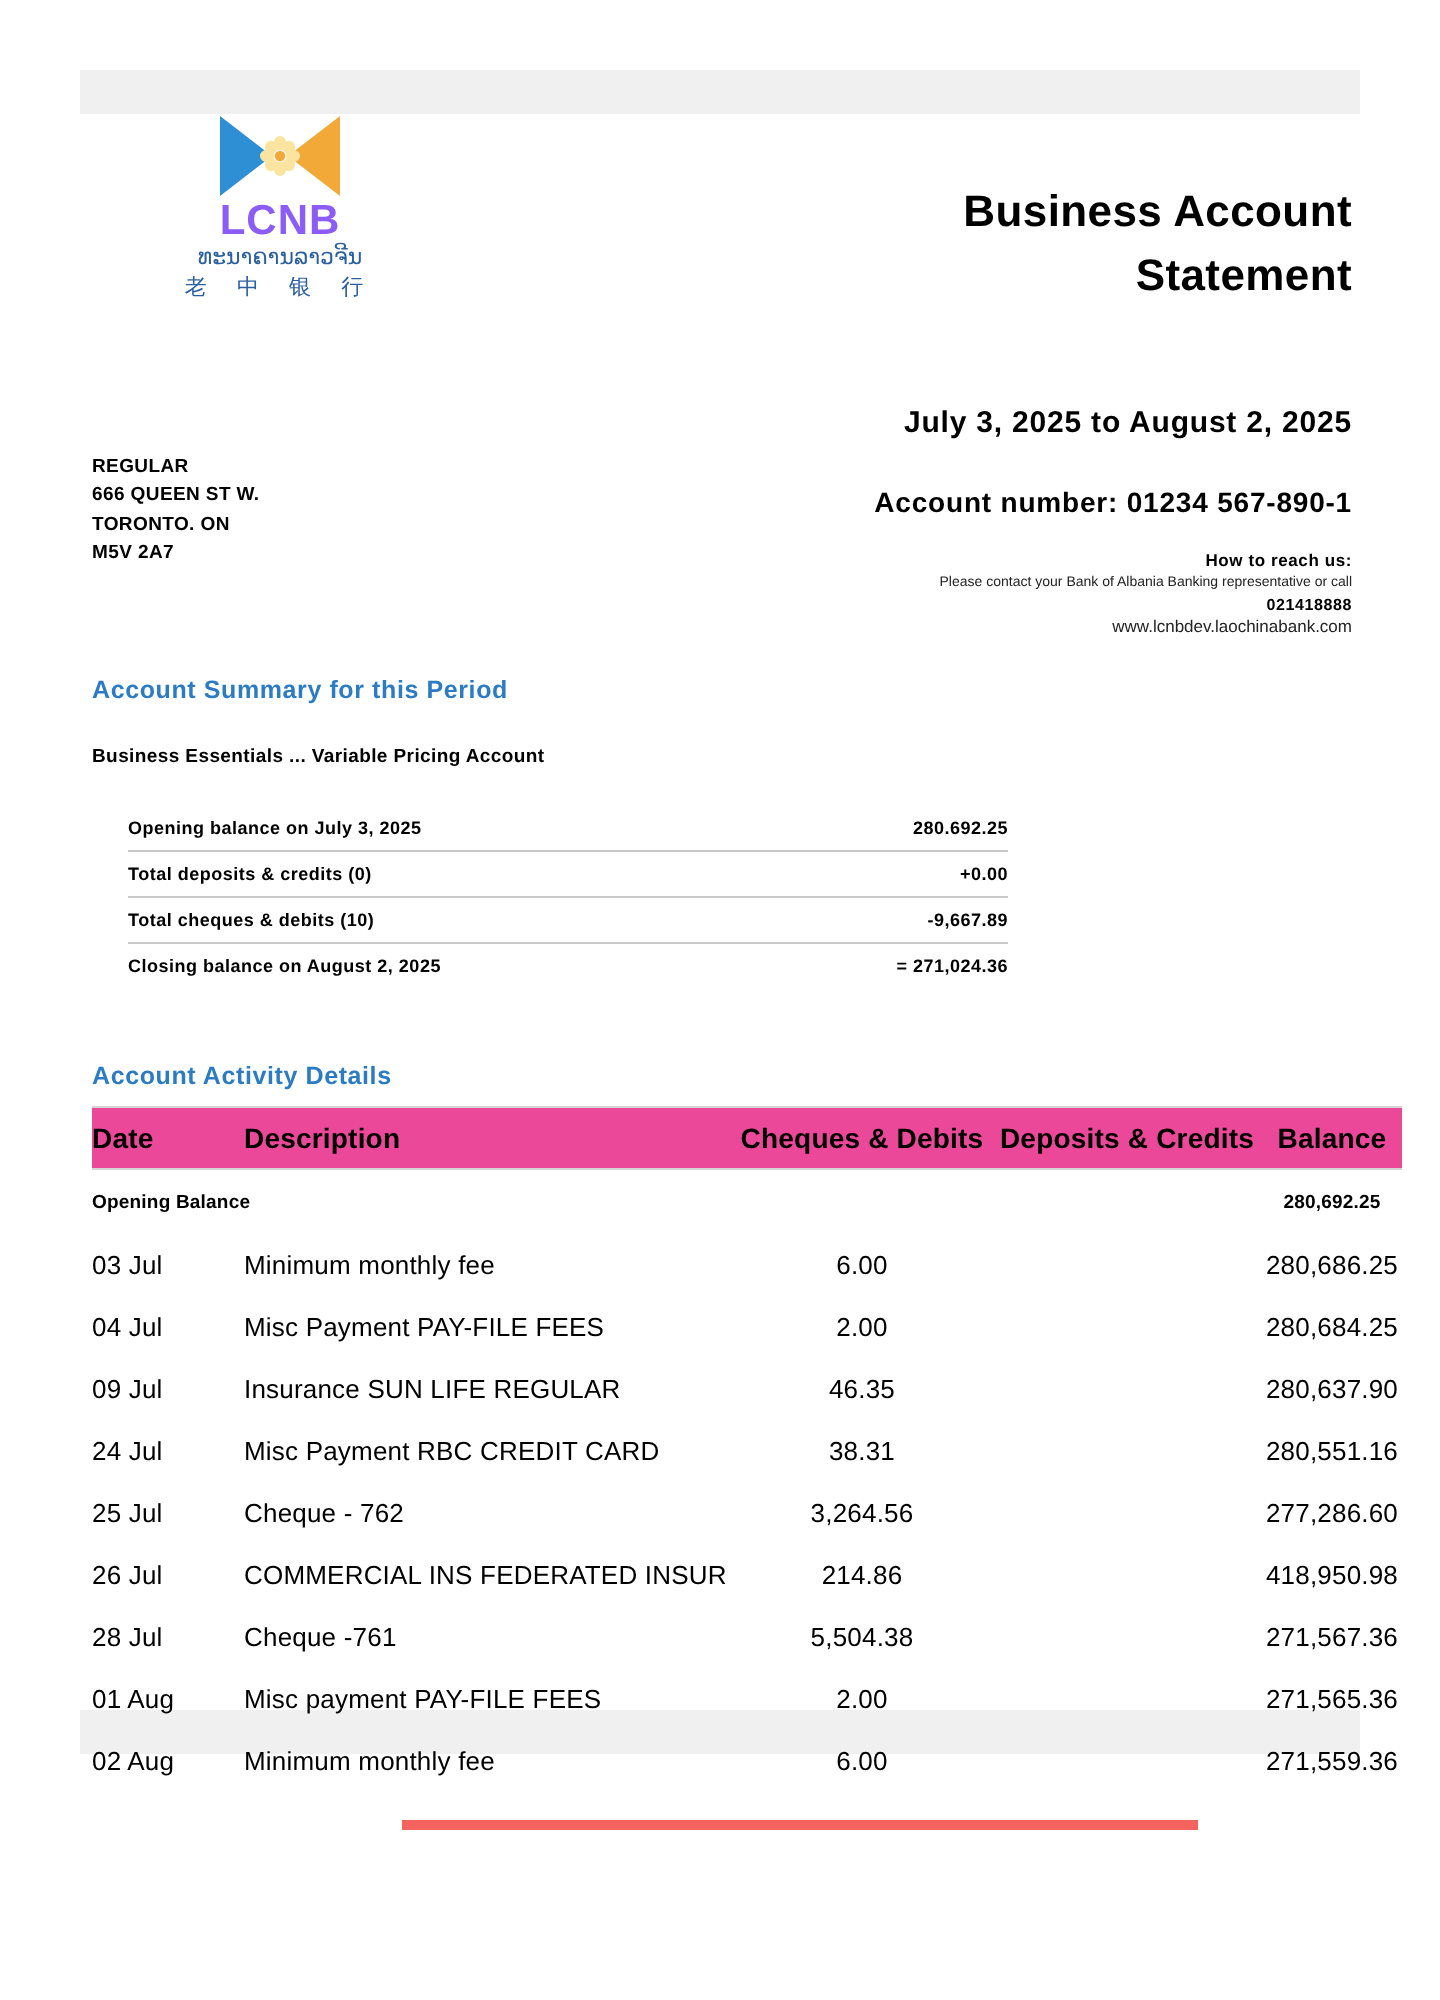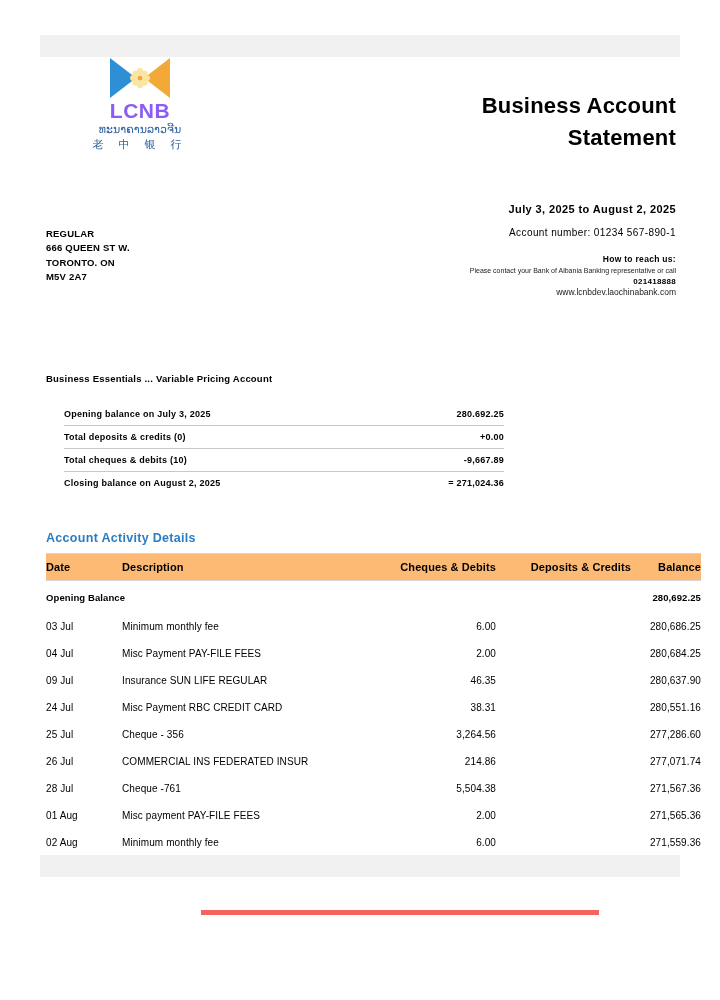--- a/index.html
+++ b/index.html
@@ -126,28 +126,28 @@
     letter-spacing: 0.2px;
   }
   .meta {
     position: absolute;
     right: 4px;
     top: 203px;
     width: 420px;
     text-align: right;
   }
   .meta-period {
-    font-size: 11px;
+    font-size: 15px;
     font-weight: bold;
     letter-spacing: 0.4px;
-    margin-bottom: 12px;
+    margin-bottom: 23px;
   }
   .meta-account {
-    font-size: 10px;
-    font-weight: normal;
+    font-size: 14px;
+    font-weight: bold;
     letter-spacing: 0.4px;
     margin-bottom: 16px;
   }
   .meta-reach {
     font-size: 8.5px;
     font-weight: bold;
     letter-spacing: 0.3px;
     margin-bottom: 2px;
   }
   .meta-contact {
@@ -210,32 +210,32 @@
 
   
   .activity {
     position: absolute;
     left: 6px;
     top: 553px;
     width: 655px;
     border-collapse: collapse;
   }
   .activity thead th {
-    background: #fdba74;
-    font-size: 11px;
+    background: #ec4899;
+    font-size: 14px;
     font-weight: bold;
     text-align: left;
     padding: 7px 0 7px 0;
     border-top: 1px solid #d5d5d5;
     border-bottom: 1px solid #d5d5d5;
     letter-spacing: 0.1px;
   }
-  .activity th.num, .activity td.num { text-align: right; }
+  .activity th.num, .activity td.num { text-align: center; }
   .activity tbody td {
-    font-size: 10px;
+    font-size: 13px;
     padding: 8px 0 8px 0;
     letter-spacing: 0.1px;
     vertical-align: top;
   }
   .activity tbody tr.opening td {
     font-size: 9.5px;
     font-weight: bold;
     padding-top: 11px;
     padding-bottom: 10px;
   }
@@ -317,20 +317,21 @@
 
   <div class="meta">
     <div class="meta-period">July 3, 2025 to August 2, 2025</div>
     <div class="meta-account">Account number: 01234 567-890-1</div>
     <div class="meta-reach">How to reach us:</div>
     <div class="meta-contact">Please contact your Bank of Albania Banking representative or call</div>
     <div class="meta-phone">021418888</div>
     <div class="meta-web">www.lcnbdev.laochinabank.com</div>
   </div>
 
+  <div class="section-head sh-summary">Account Summary for this Period</div>
   <div class="acct-type">Business Essentials ... Variable Pricing Account</div>
 
   <table class="summary">
     <tbody>
       <tr>
         <td>Opening balance on July 3, 2025</td>
         <td class="amt">280.692.25</td>
       </tr>
       <tr>
         <td>Total deposits &amp; credits (0)</td>
@@ -389,31 +390,31 @@
         </tr>
         <tr>
           <td class="col-date">24 Jul</td>
           <td class="col-desc">Misc Payment RBC CREDIT CARD</td>
           <td class="col-debit num">38.31</td>
           <td class="col-credit num"></td>
           <td class="col-bal num">280,551.16</td>
         </tr>
         <tr>
           <td class="col-date">25 Jul</td>
-          <td class="col-desc">Cheque - 356</td>
+          <td class="col-desc">Cheque - 762</td>
           <td class="col-debit num">3,264.56</td>
           <td class="col-credit num"></td>
           <td class="col-bal num">277,286.60</td>
         </tr>
         <tr>
           <td class="col-date">26 Jul</td>
           <td class="col-desc">COMMERCIAL INS FEDERATED INSUR</td>
           <td class="col-debit num">214.86</td>
           <td class="col-credit num"></td>
-          <td class="col-bal num">277,071.74</td>
+          <td class="col-bal num">418,950.98</td>
         </tr>
         <tr>
           <td class="col-date">28 Jul</td>
           <td class="col-desc">Cheque -761</td>
           <td class="col-debit num">5,504.38</td>
           <td class="col-credit num"></td>
           <td class="col-bal num">271,567.36</td>
         </tr>
         <tr>
           <td class="col-date">01 Aug</td>

